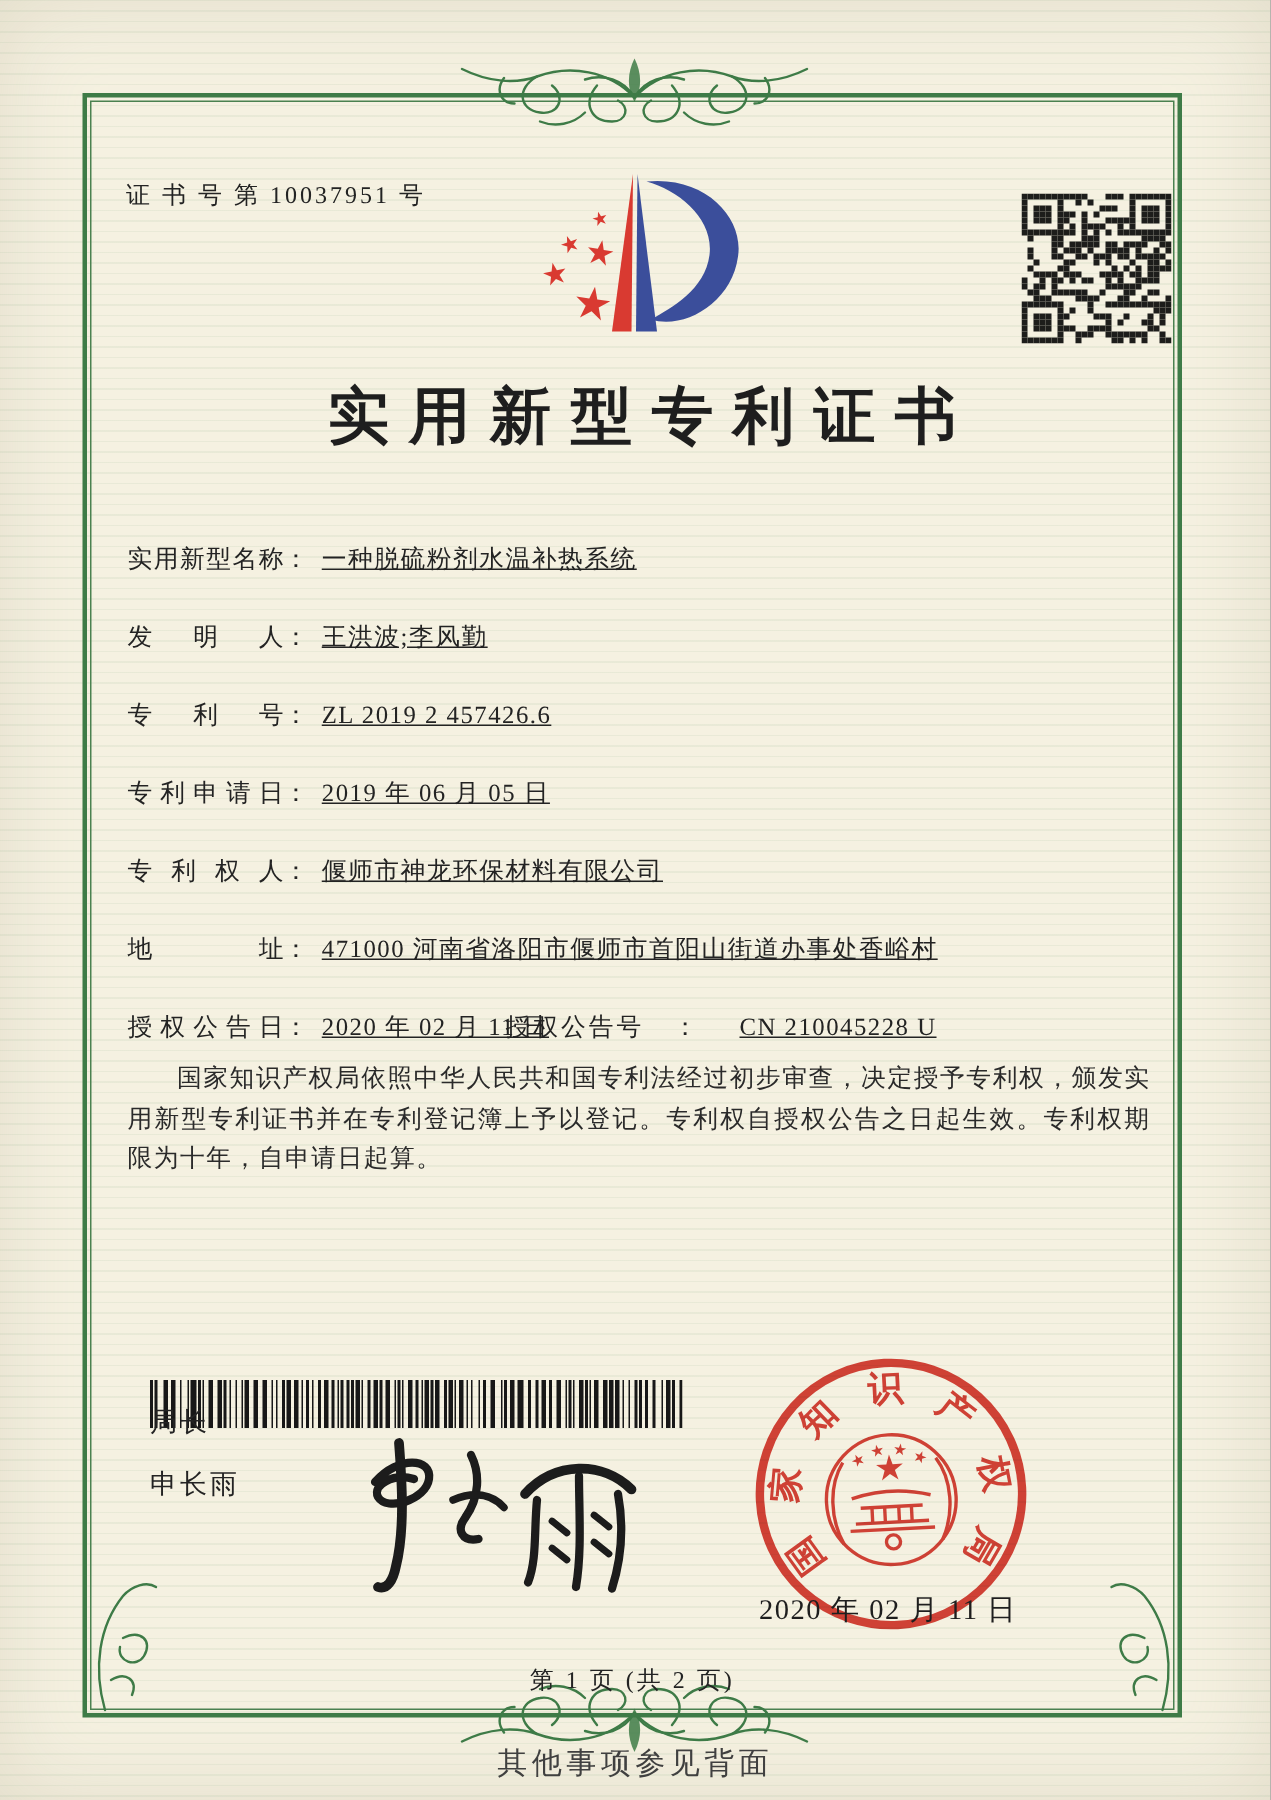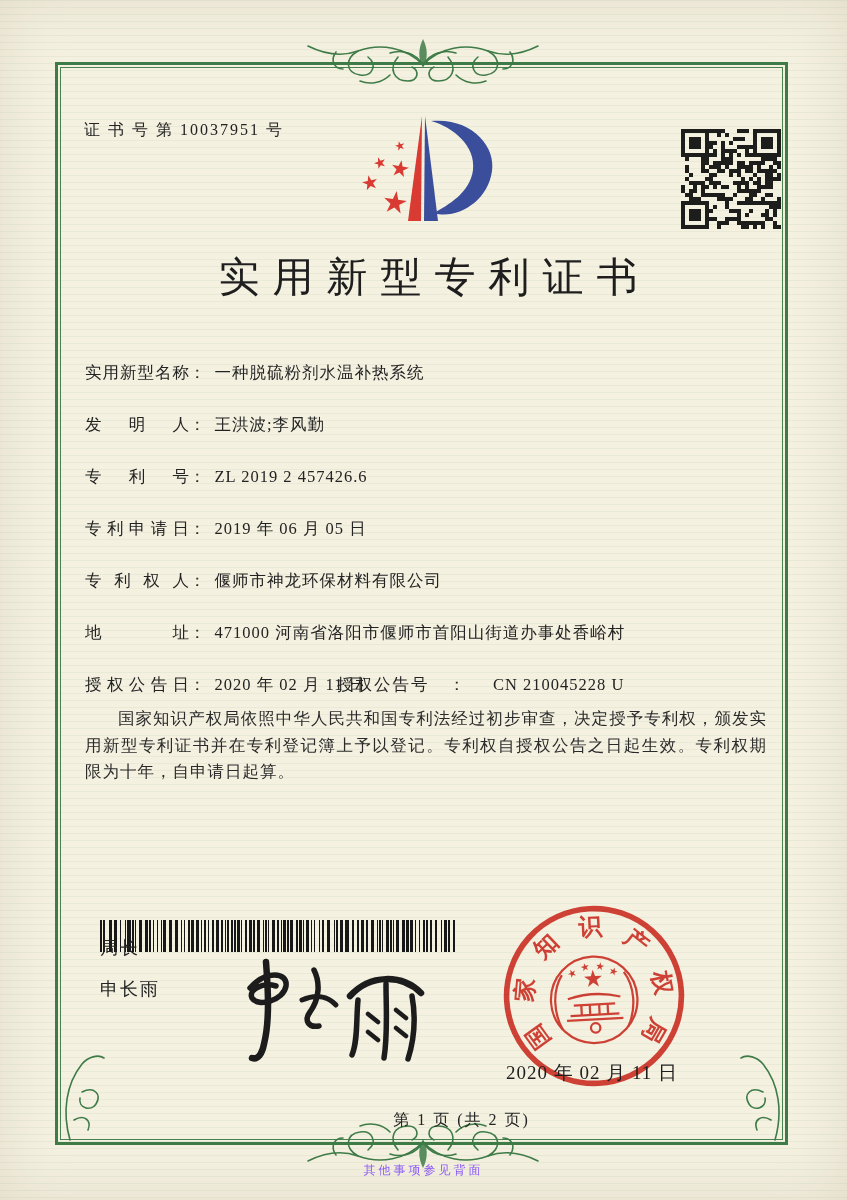--- a/index.html
+++ b/index.html
@@ -28,29 +28,29 @@
   .corner-flourish{position:absolute;width:70px;height:95px;color:#3e7b47;top:1048px;}
   .corner-flourish.left{left:58px;}
   .corner-flourish.right{left:717px;transform:scaleX(-1);}
 
   .cert-no{position:absolute;left:84px;top:120px;font-size:16px;letter-spacing:2px;}
   .logo{position:absolute;left:352px;top:108px;width:170px;height:122px;}
   .qr{position:absolute;left:681px;top:129px;width:100px;height:100px;}
 
   .title{
     position:absolute;left:55px;top:250px;width:733px;text-align:center;
-    font-size:41px;font-weight:normal;letter-spacing:13px;padding-left:26px;
+    font-size:41px;font-weight:bold;letter-spacing:13px;padding-left:26px;
     box-sizing:border-box;color:#1e1e1e;
   }
 
   .fields{position:absolute;left:85px;top:347px;width:678px;font-size:16.5px;}
   .field-row{position:relative;height:52px;display:flex;align-items:center;}
   .f-label{display:inline-block;width:104px;text-align:justify;text-align-last:justify;}
   .f-colon{display:inline-block;}
-  .f-value{margin-left:9px;letter-spacing:1px;white-space:nowrap;}
+  .f-value{margin-left:9px;letter-spacing:1px;white-space:nowrap;text-decoration:underline;}
   .grant-pair2{position:absolute;left:252px;top:0;height:52px;display:flex;align-items:center;gap:19px;}
   .g-label{letter-spacing:2px;}
 
   .paragraphs{
     position:absolute;left:85px;top:706px;width:682px;
     font-size:16.5px;line-height:26.5px;letter-spacing:1px;
     text-align:justify;color:#2a2a2a;
   }
   .paragraphs p{margin:0;text-indent:2em;}
 
@@ -58,23 +58,23 @@
 
   .officer{position:absolute;left:100px;top:936px;font-size:18px;letter-spacing:2px;}
   .officer div{margin-bottom:17px;}
   .signature{position:absolute;left:222px;top:948px;width:215px;height:118px;}
 
   .seal{position:absolute;left:500px;top:902px;width:188px;height:188px;
         mix-blend-mode:multiply;opacity:.92;}
   .seal-date{position:absolute;left:506px;top:1060px;font-size:19px;letter-spacing:1px;color:#1e1e1e;}
 
   .page-footer{position:absolute;left:55px;top:1110px;width:733px;text-align:center;
-               font-size:16px;letter-spacing:2px;padding-left:40px;}
+               font-size:16px;letter-spacing:2px;}
   .back-note{position:absolute;left:0;top:1162px;width:847px;text-align:center;
-             font-size:12px;letter-spacing:3px;color:#8b5cf6;}
+             font-size:20px;letter-spacing:3px;color:#404040;}
 </style>
 </head>
 <body>
 
 <div class="page">
 
   <div class="border-frame"></div>
 
   <svg class="ornament top" viewBox="0 0 250 64">
     <defs>

